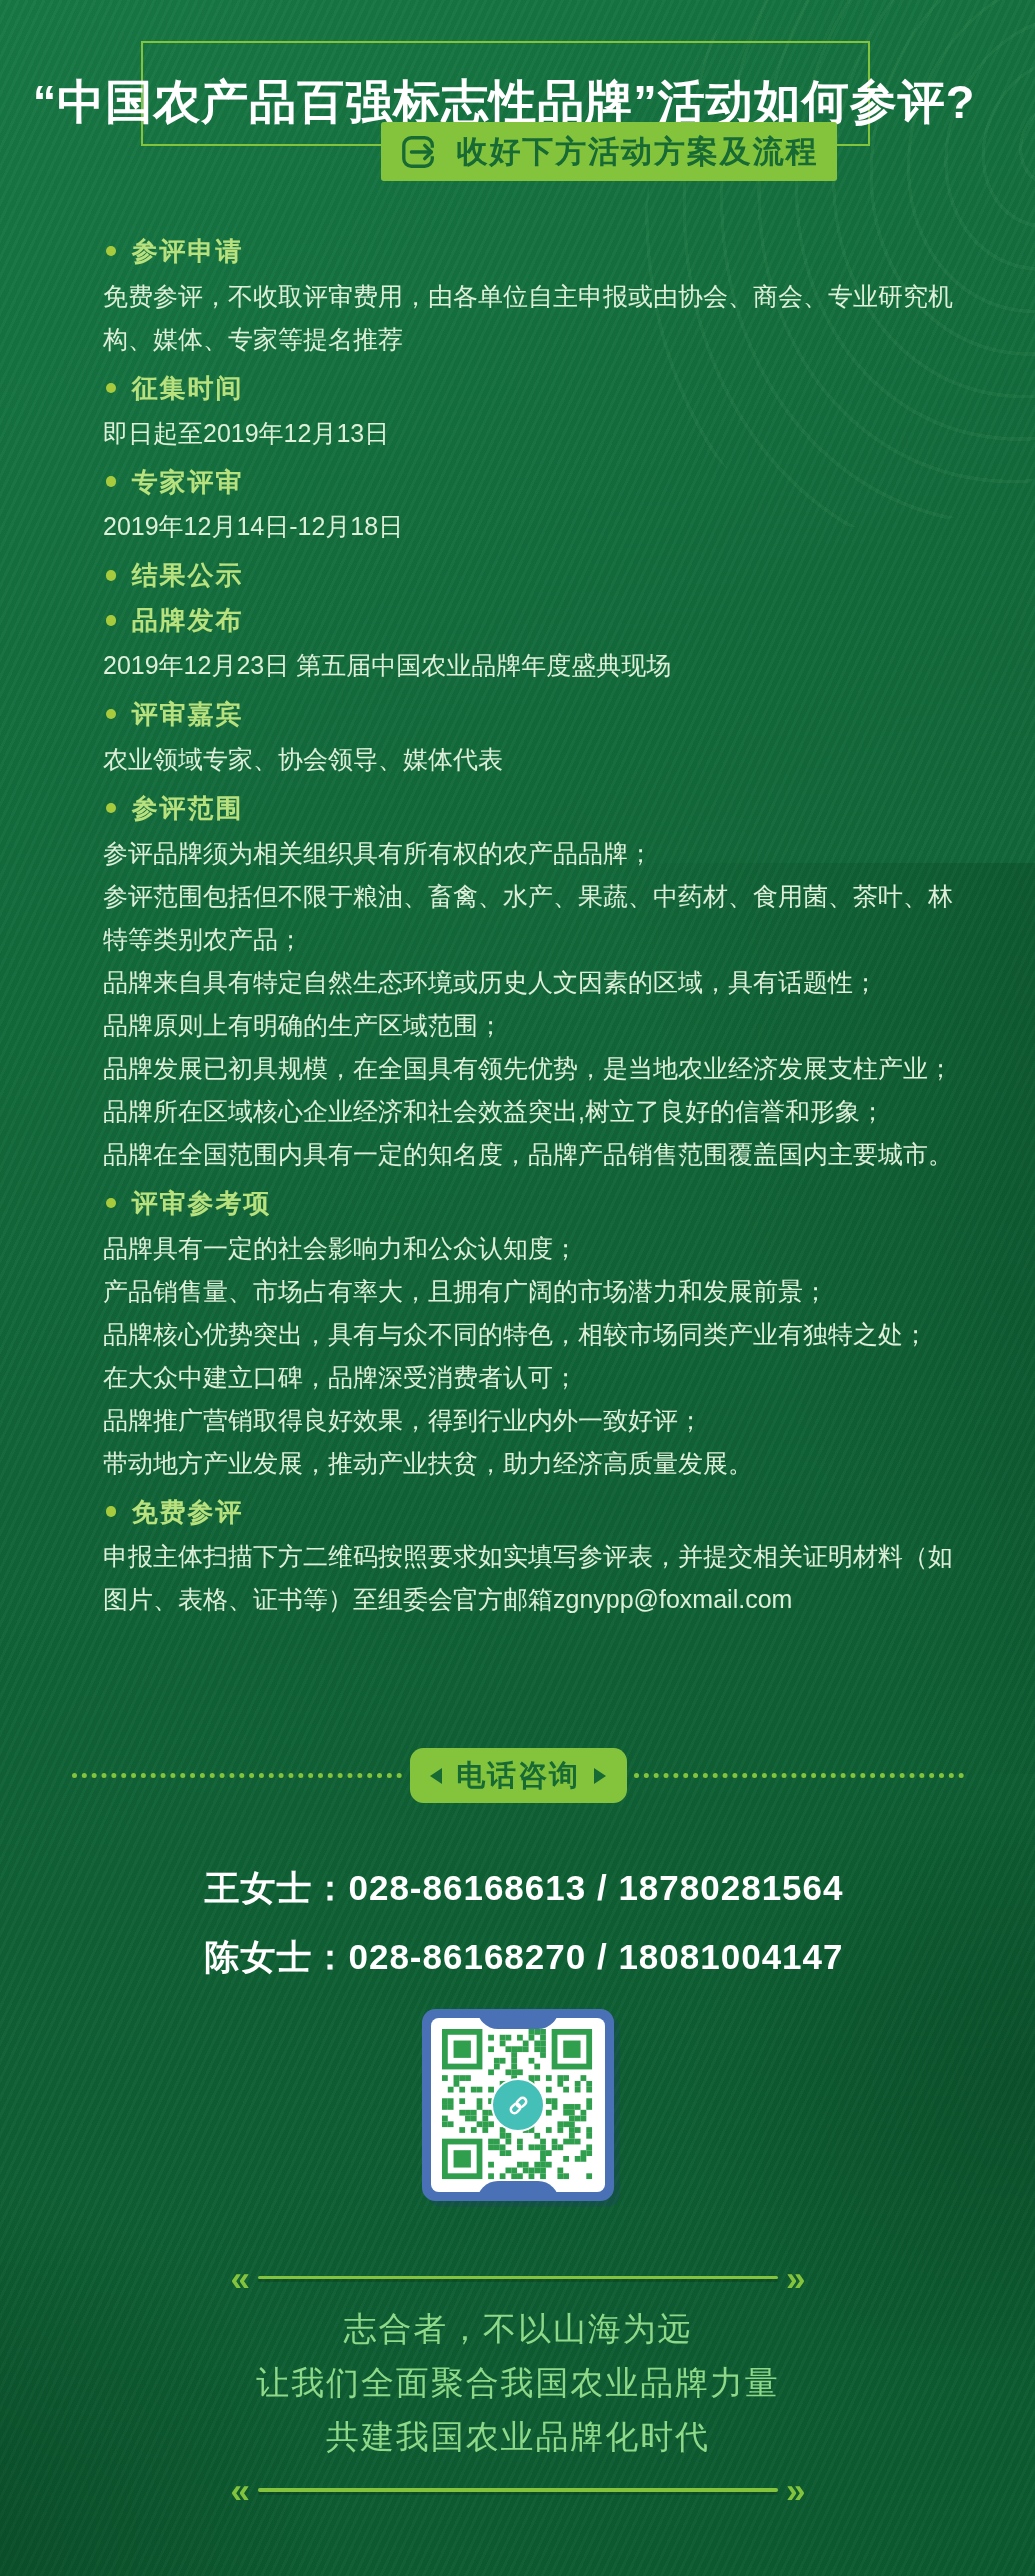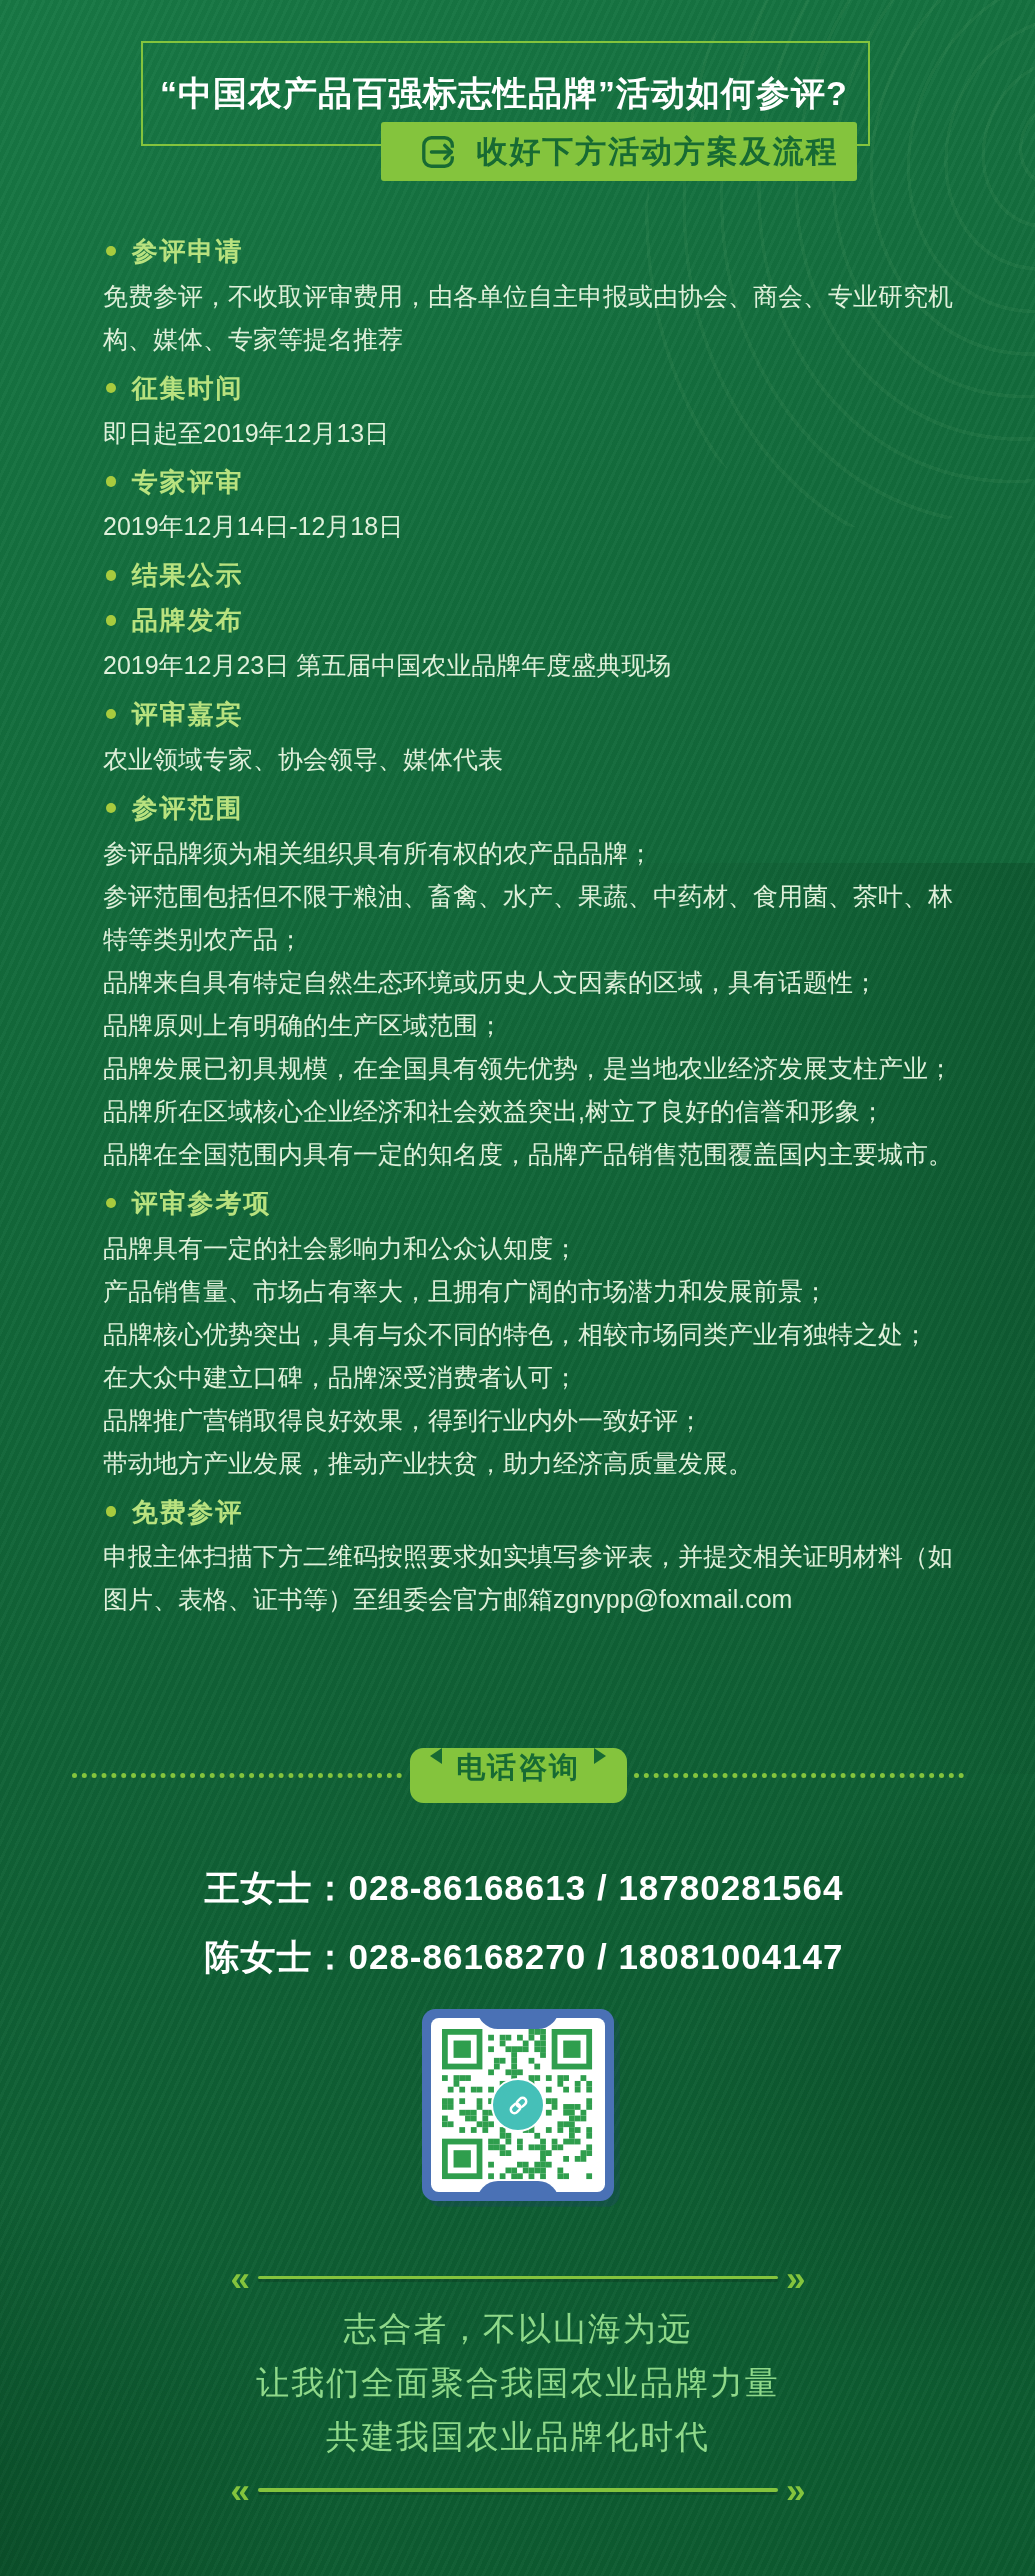--- a/index.html
+++ b/index.html
@@ -18,37 +18,37 @@
   .band{position:absolute;right:0;top:863px;width:412px;height:911px;
     background:linear-gradient(250deg,rgba(0,30,12,.18),transparent 60%);}
   .wave{position:absolute;right:-115px;top:1774px;width:499px;height:691px;transform:rotate(-18deg);
     background:radial-gradient(ellipse at 78% 50%,rgba(0,35,15,.22),transparent 65%);}
   .leaf{position:absolute;left:-221px;top:2187px;width:652px;height:652px;transform:rotate(28deg);
     background:radial-gradient(circle at 32% 68%,rgba(0,40,18,.30),transparent 62%);}
   
   .frame{position:absolute;left:141px;top:41px;width:729px;height:105px;
     border:2.9px solid #84c43d;box-sizing:border-box;}
   .page-title{position:absolute;left:0;top:71px;width:1008px;text-align:center;
-    color:#ffffff;font-size:34px;font-weight:bold;letter-spacing:1px;}
+    color:#ffffff;font-size:47px;font-weight:bold;letter-spacing:1px;}
   .badge{position:absolute;left:381px;top:122px;width:456px;height:59px;background:#84c43d;
     display:flex;align-items:center;justify-content:center;gap:19px;border-radius:2.9px;
-    color:#176a33;font-size:31px;font-weight:bold;letter-spacing:1.9px;cursor:pointer;padding-left:20px;}
+    color:#176a33;font-size:31px;font-weight:bold;letter-spacing:1.9px;cursor:pointer;}
   
   .sections{position:absolute;left:103px;top:229px;width:892px;}
   .section .sec-heading{display:flex;align-items:center;gap:15.3px;line-height:36px;margin-top:9px;}
   .section:first-child .sec-heading{margin-top:4px;}
   .sec-dot{width:10.5px;height:10.5px;border-radius:50%;background:#a8cb3e;margin-left:2.9px;flex:0 0 auto;}
   .sec-heading-text{font-size:26px;font-weight:bold;color:#b9e27f;letter-spacing:1.9px;}
   .sec-body{margin-top:5.8px;font-size:25px;color:#dff0da;line-height:43px;white-space:pre;}
   
   .divider-row{position:absolute;left:72px;right:72px;top:1748px;height:55px;
     display:flex;align-items:center;}
   .dots{flex:1;height:0;border-top:5.8px dotted #84c43d;}
   .phone-btn{width:217px;height:55px;background:#84c43d;border-radius:13.4px;margin:0 7.7px;
-    display:flex;align-items:flex-start;justify-content:center;gap:14.4px;
+    display:flex;align-items:center;justify-content:center;gap:14.4px;
     color:#176a33;font-size:29px;font-weight:bold;letter-spacing:1.9px;cursor:pointer;flex:0 0 auto;}
   .tri{width:0;height:0;border-top:8.6px solid transparent;border-bottom:8.6px solid transparent;}
   .tri-left{border-right:12.5px solid #176a33;}
   .tri-right{border-left:12.5px solid #176a33;}
   
   .phones{position:absolute;left:0;top:1853px;width:1036px;text-align:center;
     color:#ffffff;font-size:35px;font-weight:bold;line-height:69px;letter-spacing:1px;padding-left:6px;}
   
   .qr-wrap{position:absolute;left:422px;top:2009px;width:192px;height:192px;}
   .qr-frame{width:192px;height:192px;background:#4a71b5;border-radius:13.4px;box-sizing:border-box;

